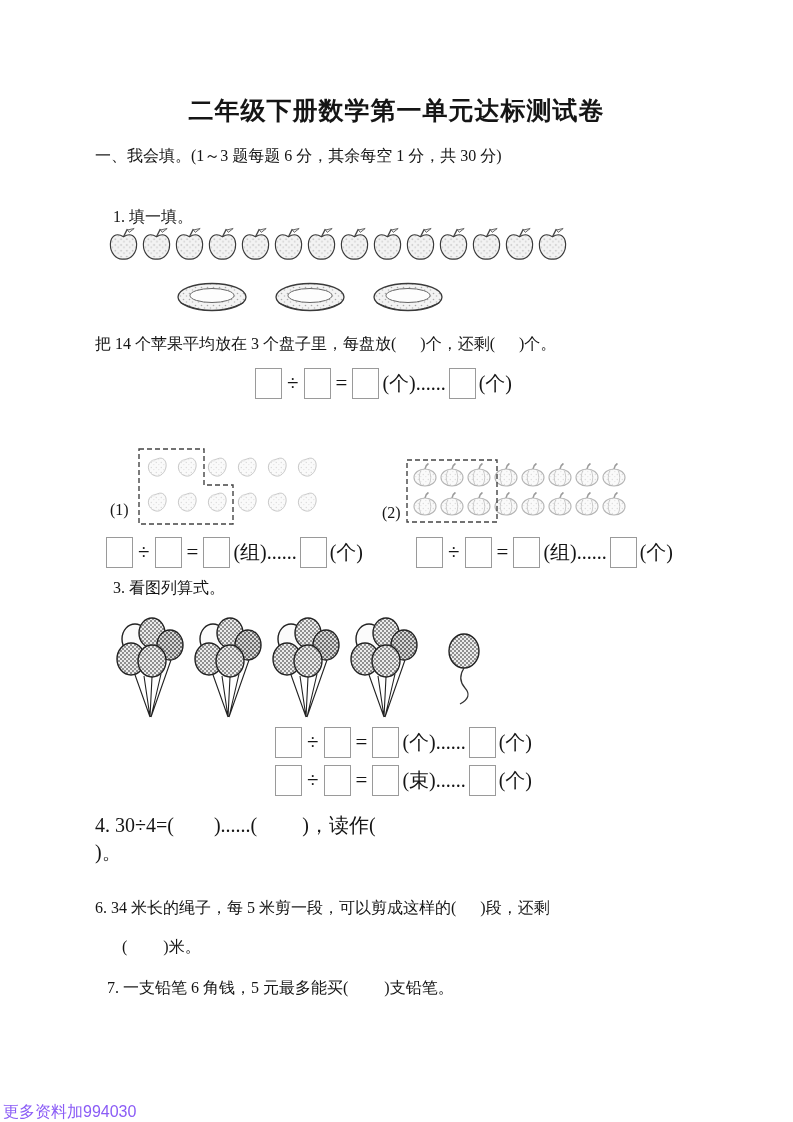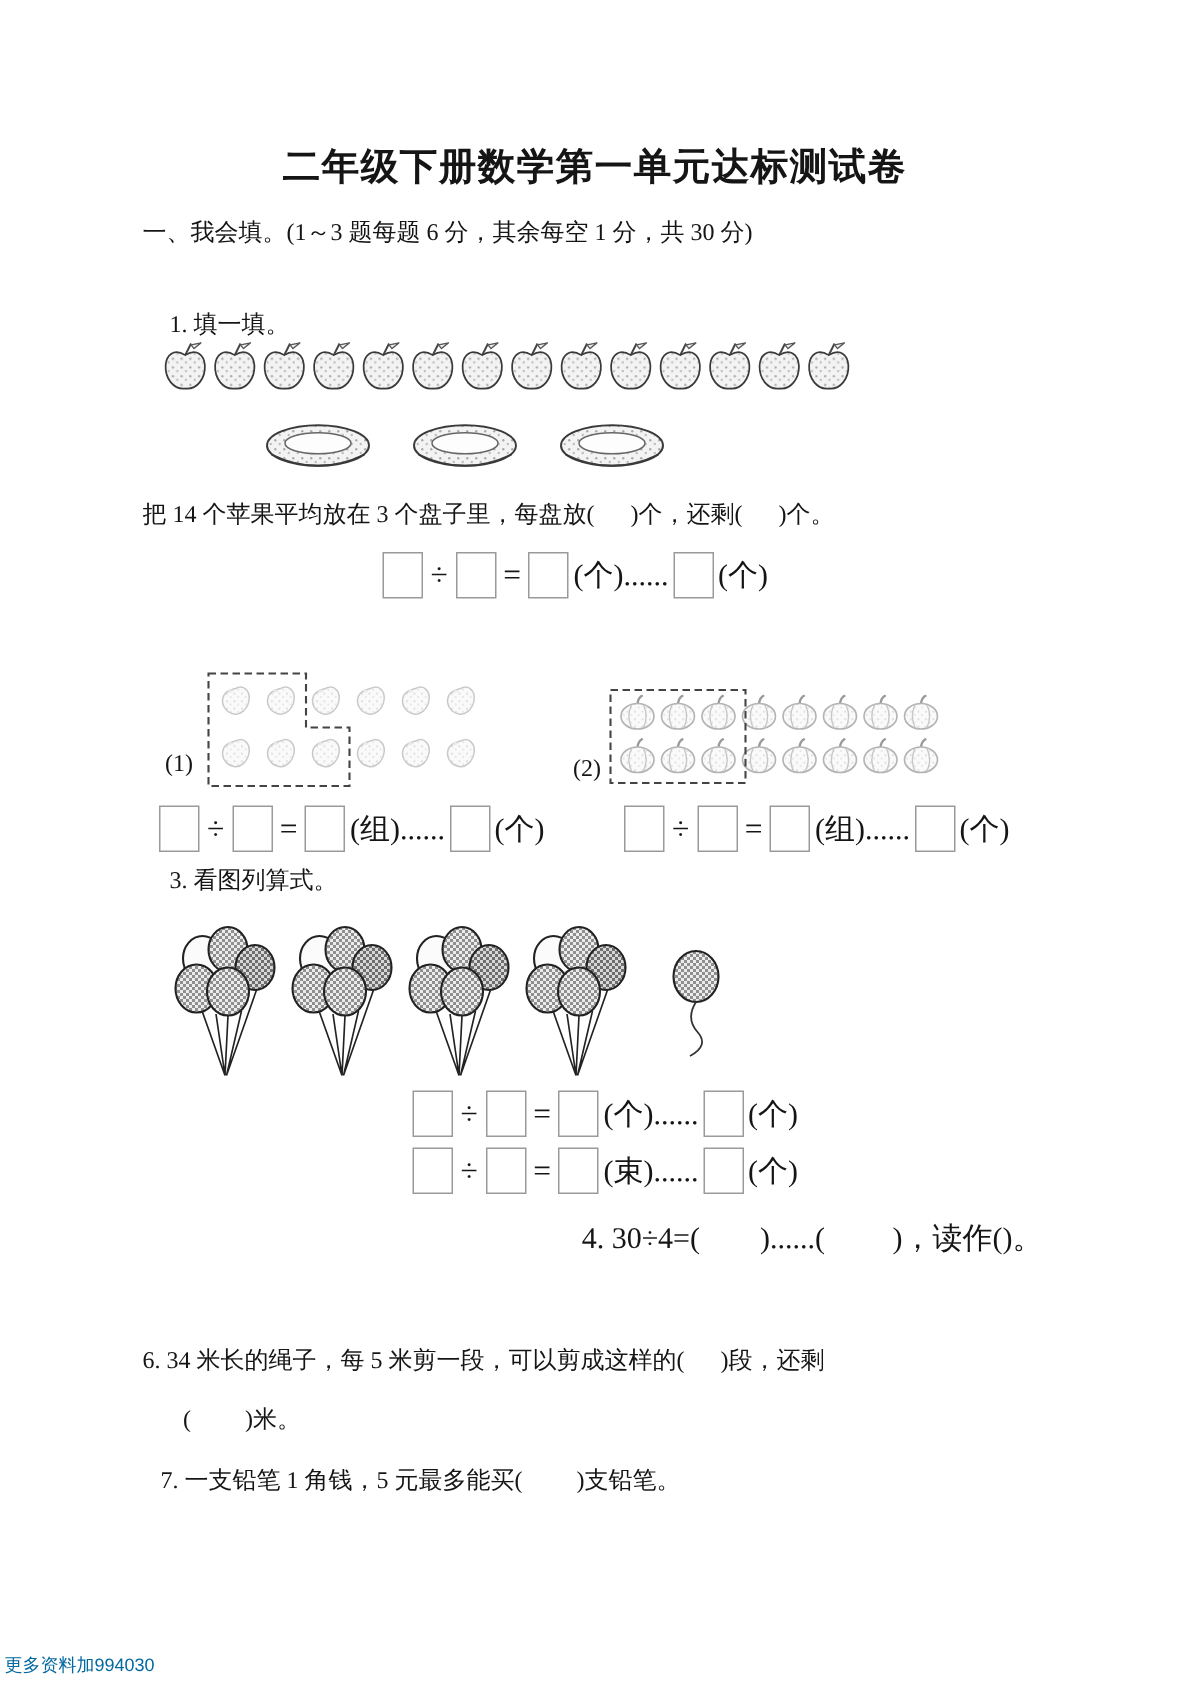--- a/index.html
+++ b/index.html
@@ -5,26 +5,26 @@
   html,body{margin:0;padding:0;background:#fff;}
   .page{position:relative;width:793px;height:1122px;background:#ffffff;overflow:hidden;
         font-family:"Liberation Serif",serif;color:#151515;}
   .abs{position:absolute;}
   .title{position:absolute;top:94px;left:0;width:100%;text-align:center;
          font-family:"Liberation Sans",sans-serif;font-weight:700;font-size:25px;letter-spacing:1px;}
   .txt{position:absolute;font-size:16px;white-space:pre;line-height:1.25;}
   .eq{position:absolute;display:flex;align-items:center;font-size:20px;white-space:pre;}
   .eq .box{display:inline-block;width:25px;height:29px;border:1px solid #9a9a9a;background:#fff;margin:0 3px;flex:0 0 auto;}
   .eq .sym{margin:0 2px;font-size:21px;}
-  .q4row{position:absolute;display:flex;justify-content:flex-end;font-size:20px;white-space:pre;}
+  .q4row{position:absolute;display:flex;justify-content:center;font-size:20px;white-space:pre;flex-direction:column;}
   .q5row{position:absolute;display:flex;align-items:center;font-size:20px;white-space:pre;height:48px;}
   .circle{display:inline-block;width:31px;height:31px;border:1.6px solid #333;border-radius:50%;background:#fff;margin:0 2px;flex:0 0 auto;}
   .sbox{display:inline-block;width:22px;height:25px;border:1px solid #aaa;background:#fff;margin:0 3px;flex:0 0 auto;}
   .watermark{position:absolute;left:3px;top:1102px;font-family:"Liberation Sans",sans-serif;
-             font-size:12px;color:#0369a1;}
+             font-size:16px;color:#8b5cf6;}
   svg.gfx{display:block;}
 </style>
 </head>
 <body>
 
 <svg width="0" height="0" style="position:absolute">
   <defs>
     <pattern id="pat-ht" width="4" height="4" patternUnits="userSpaceOnUse">
       <rect width="4" height="4" fill="#ececec"></rect>
       <path d="M0 0H2V2H0Z M2 2H4V4H2Z" fill="#8f8f8f"></path>
@@ -322,16 +322,16 @@
 
   <div class="q4row" style="left:95px;top:812px;width:600px;">
     <span>4. 30÷4=(        )......(         )，读作(</span>
     <span>)。</span>
   </div>
 
 
   <div class="txt" style="left:95px;top:898px;">6. 34 米长的绳子，每 5 米剪一段，可以剪成这样的(      )段，还剩</div>
   <div class="txt" style="left:122px;top:937px;">(         )米。</div>
 
-  <div class="txt" style="left:107px;top:978px;">7. 一支铅笔 1 角钱，5 元最多能买(         )支铅笔。</div>
+  <div class="txt" style="left:107px;top:978px;">7. 一支铅笔 6 角钱，5 元最多能买(         )支铅笔。</div>
 
   <div class="watermark">更多资料加994030</div>
 </div>
 
 </body></html>

